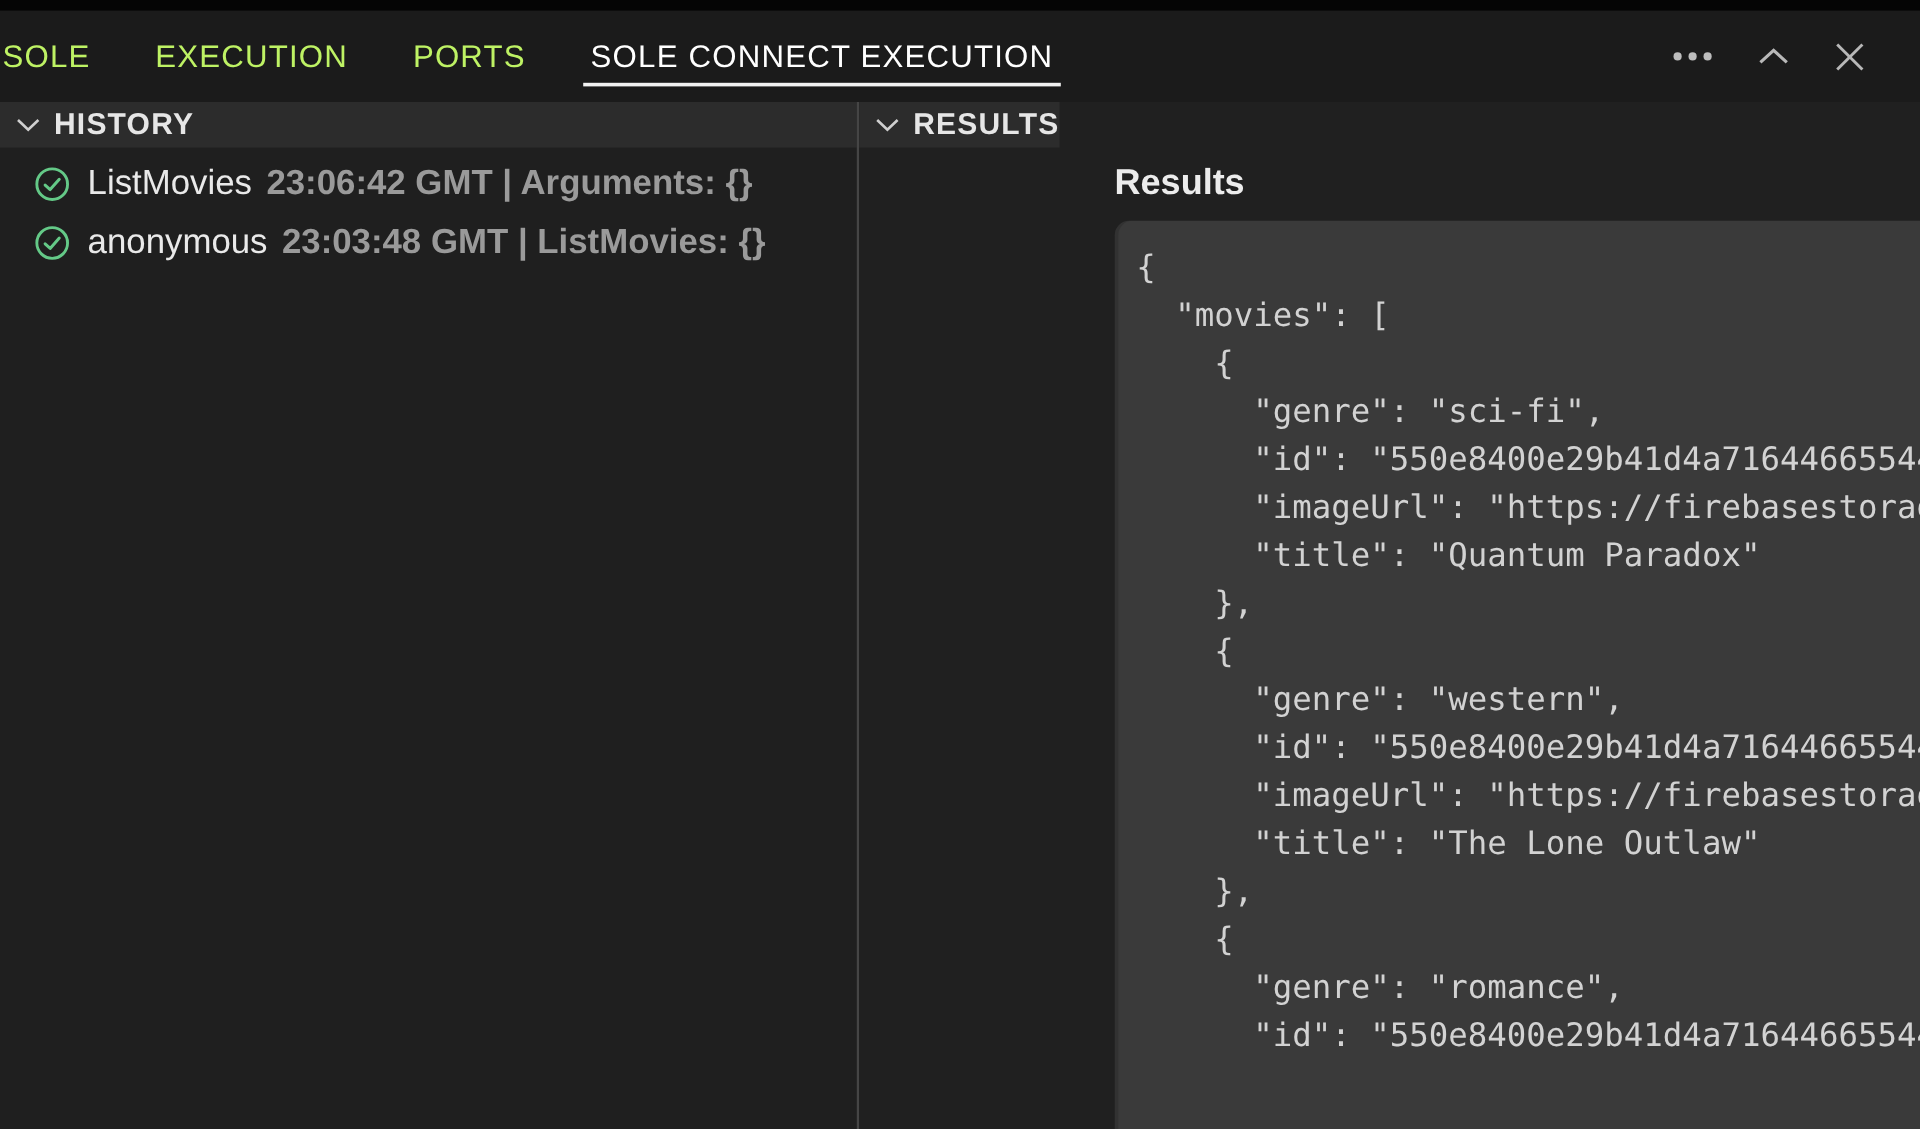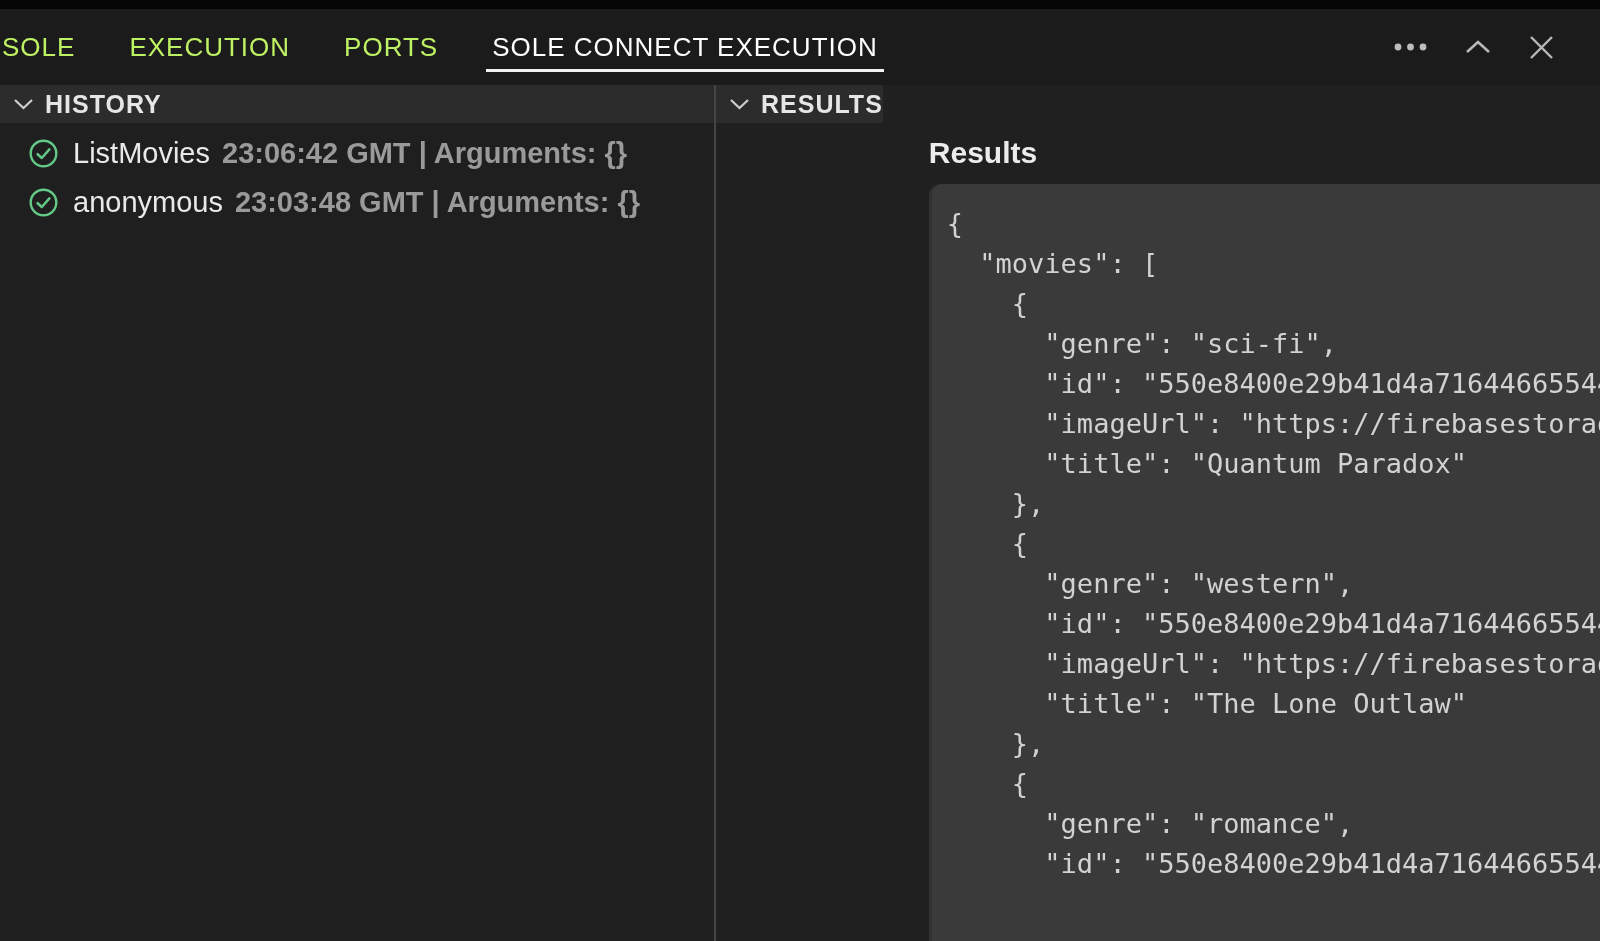--- a/index.html
+++ b/index.html
@@ -246,21 +246,21 @@
         </div>
 
         <div class="history-item">
           <span>
             <svg width="29" height="29" viewBox="0 0 29 29">
               <circle cx="14.5" cy="14.5" r="12.8" fill="none" stroke="#64c987" stroke-width="2.4"></circle>
               <polyline points="8.6,15.2 12.8,19 20.4,10.4" fill="none" stroke="#64c987" stroke-width="2.5" stroke-linecap="round" stroke-linejoin="round"></polyline>
             </svg>
           </span>
           <span class="name">anonymous</span>
-          <span class="meta">23:03:48 GMT | Arguments: {}</span>
+          <span class="meta">23:03:48 GMT | ListMovies: {}</span>
         </div>
       </div>
     </div>
 
     <div class="sash"></div>
 
     <div class="right-panel">
       <div class="section-header">
         <span>
           <svg width="21" height="12" viewBox="0 0 21 12">

